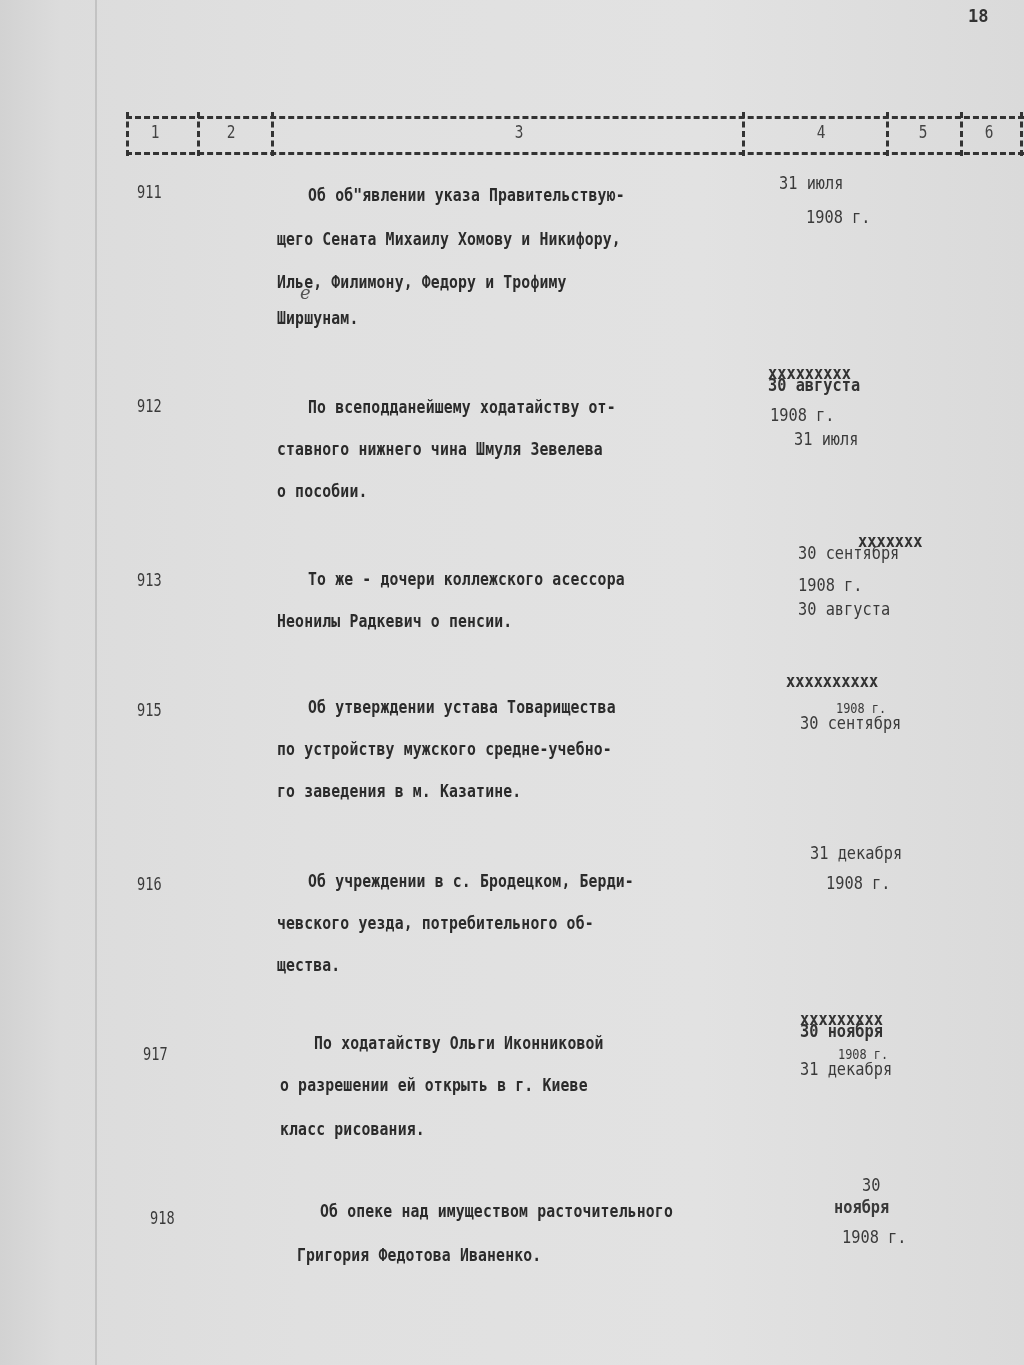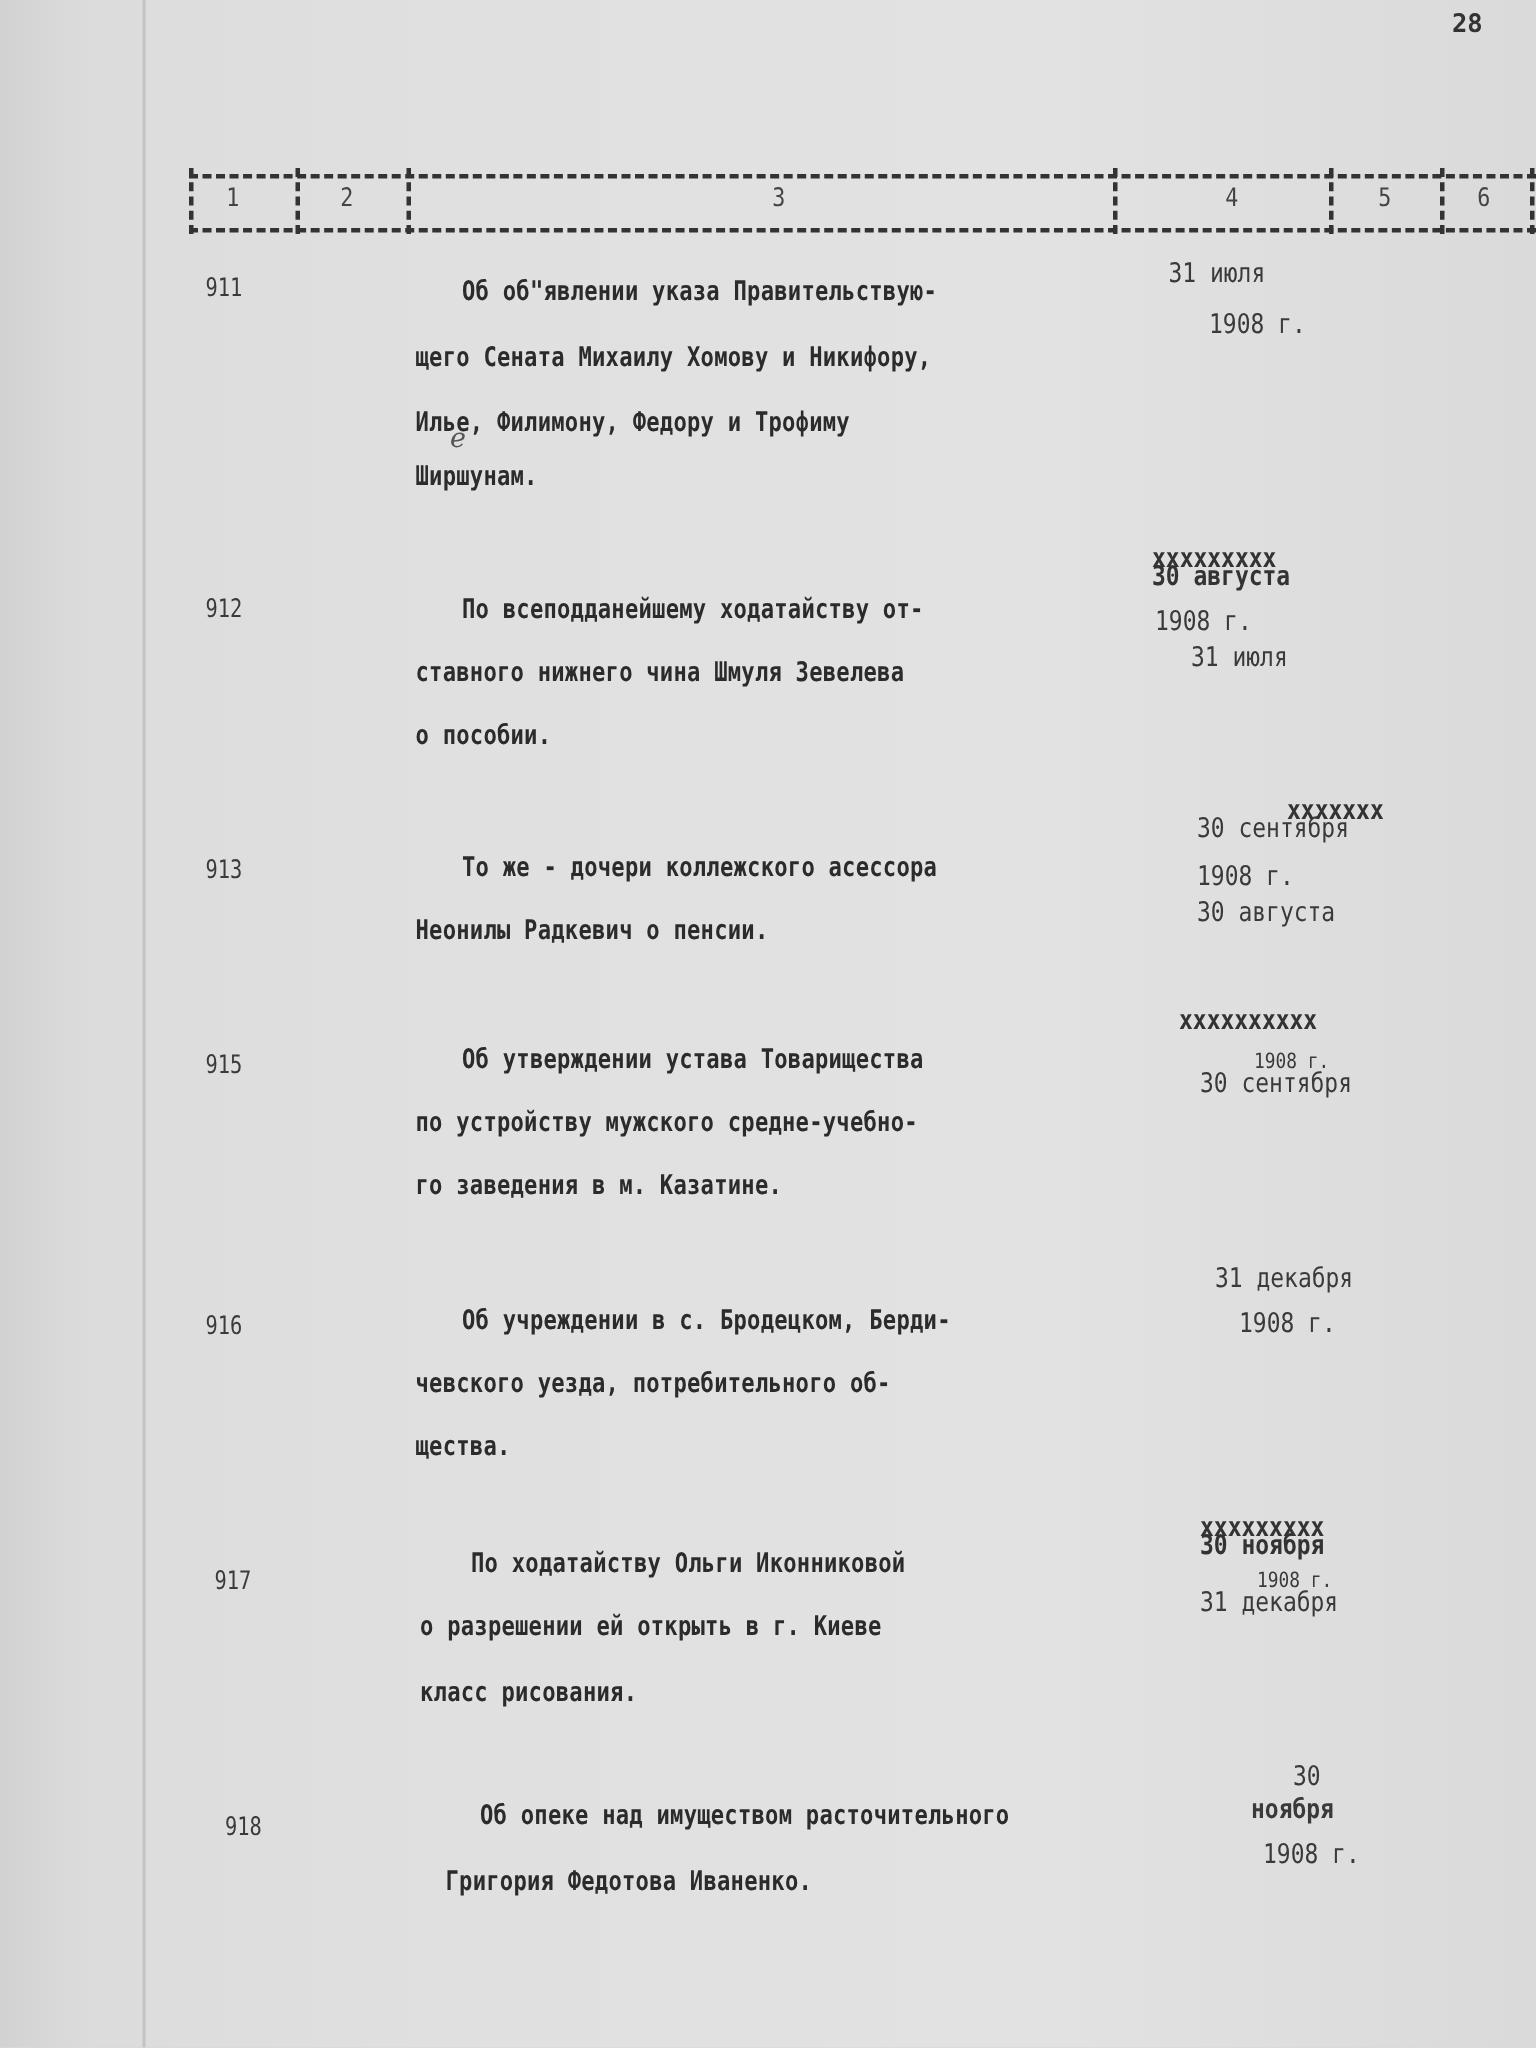--- a/index.html
+++ b/index.html
@@ -59,21 +59,21 @@
     position: absolute; font-family: "DejaVu Serif", serif; font-style: italic;
     font-size: 18px; color: #555;
   }
 </style>
 </head>
 <body>
 
 <div class="page">
   <div class="fold"></div>
 
-  <div class="page-number">28</div>
+  <div class="page-number">18</div>
 
   <div class="header-table">
     <div class="rule top"></div>
     <div class="rule bottom"></div>
     <div class="vbar" style="left:0px"></div>
     <div class="vbar" style="left:71px"></div>
     <div class="vbar" style="left:145px"></div>
     <div class="vbar" style="left:616px"></div>
     <div class="vbar" style="left:760px"></div>
     <div class="vbar" style="left:834px"></div>

